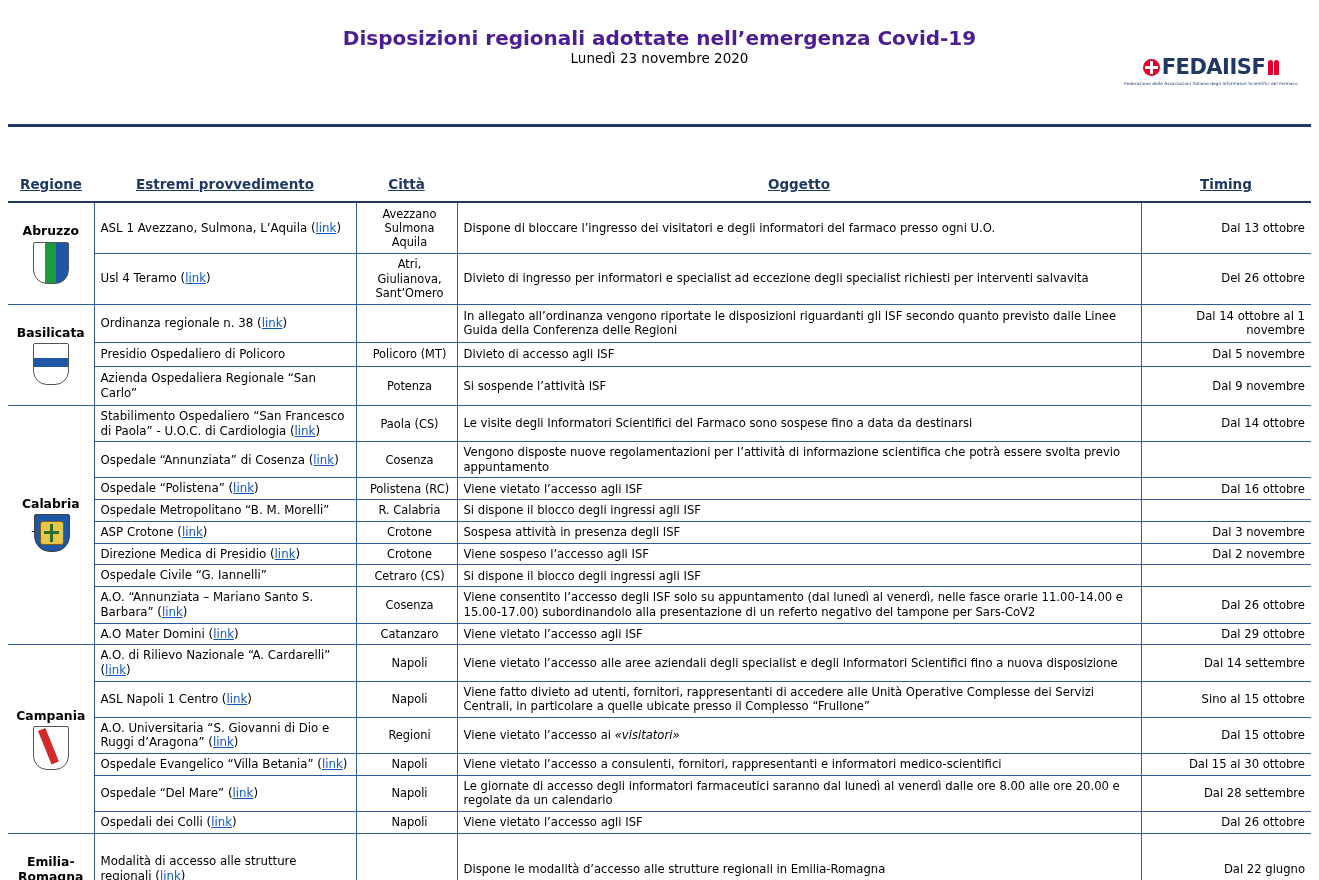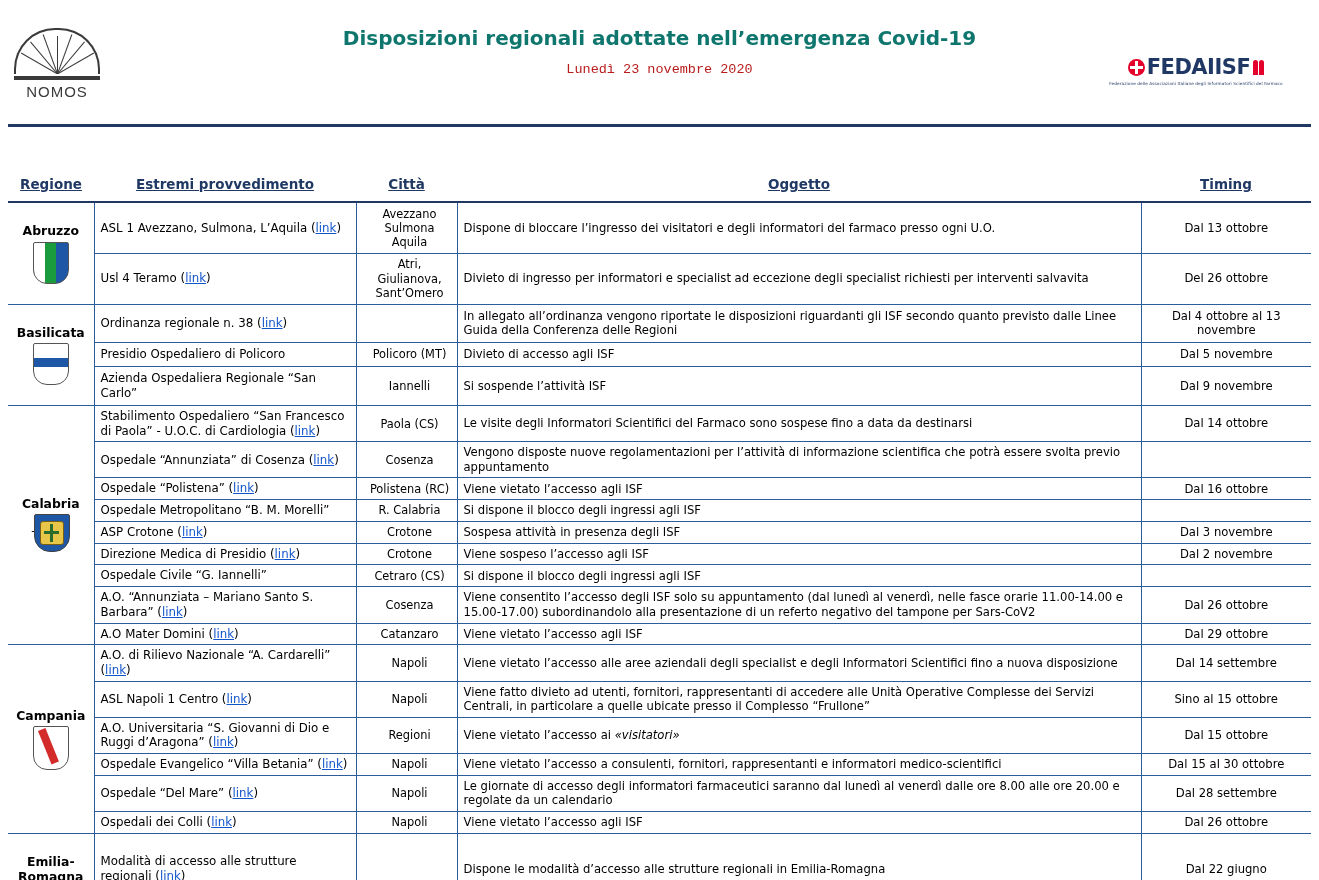--- a/index.html
+++ b/index.html
@@ -33,27 +33,27 @@
     font-size:15px;letter-spacing:1px;color:#3a3a3a;margin-top:3px;text-align:center;width:86px;
     font-family:"Liberation Sans",sans-serif;
   }
 
   .title-wrap{position:absolute;left:0;top:22px;width:1319px;text-align:center;}
   .title-main{
     font-size:25px;font-weight:bold;color:#1f3864;text-decoration:underline;
     line-height:1.15;letter-spacing:0.2px;
   }
   .title-sub{
-    font-size:20px;font-weight:bold;color:#0f766e;margin-top:4px;line-height:1.2;
+    font-size:20px;font-weight:bold;color:#4c1d95;margin-top:4px;line-height:1.2;
   }
   .title-date{
-    font-size:13.5px;color:#b91c1c;margin-top:12px;font-family:Liberation Mono, monospace;
-  }
-
-  .logo-fedaiisf{position:absolute;right:33px;top:55px;width:180px;text-align:center;}
+    font-size:13.5px;color:#000000;margin-top:0;
+  }
+
+  .logo-fedaiisf{position:absolute;right:18px;top:55px;width:180px;text-align:center;}
   .fed-row{display:flex;align-items:center;justify-content:center;gap:2px;}
   .fed-mark{
     width:17px;height:17px;border-radius:50%;background:#e4002b;position:relative;display:inline-block;
   }
   .fed-mark:before{content:"";position:absolute;left:7px;top:2px;width:3px;height:13px;background:#fff;}
   .fed-mark:after{content:"";position:absolute;left:2px;top:7px;width:13px;height:3px;background:#fff;}
   .fed-text{font-size:21px;font-weight:bold;color:#1f3864;letter-spacing:-0.5px;}
   .fed-people{display:inline-flex;gap:1px;margin-left:1px;}
   .fed-people i{display:block;width:5px;height:15px;background:#e4002b;border-radius:3px 3px 0 0;}
   .fed-caption{
@@ -90,21 +90,21 @@
   }
   td.reg{
     border-left:none;
     text-align:center;
     font-weight:bold;
     font-size:12.4px;
     padding:20px 2px;
   }
   td.tim{
     border-right:none;
-    text-align:center;
+    text-align:right;
     font-size:11.6px;
   }
   td.cit{text-align:center;font-size:11.4px;padding-left:12px;}
   td.est{font-size:11.8px;}
   tr.rowline > td{border-bottom:1px solid #2e5c9a;}
   tr.regend > td{border-bottom:1.6px solid #2e5c9a;}
   .lnk{color:#1155cc;text-decoration:underline;cursor:pointer;}
   .ital{font-style:italic;}
 
   
@@ -157,32 +157,20 @@
     transform:rotate(-22deg);transform-origin:top left;
   }
 </style>
 </head>
 <body>
 
 <div class="page">
 
   <div class="header">
 
-    <div class="logo-nomos">
-      <div class="fan">
-        <span class="r" style="transform:rotate(-60deg)"></span>
-        <span class="r" style="transform:rotate(-40deg)"></span>
-        <span class="r" style="transform:rotate(-20deg)"></span>
-        <span class="r" style="transform:rotate(20deg)"></span>
-        <span class="r" style="transform:rotate(40deg)"></span>
-        <span class="r" style="transform:rotate(60deg)"></span>
-      </div>
-      <div class="base"></div>
-      <div class="word">NOMOS</div>
-    </div>
 
     <div class="title-wrap">
       <div class="title-sub">Disposizioni regionali adottate nell’emergenza Covid-19</div>
       <div class="title-date">Lunedì 23 novembre 2020</div>
     </div>
 
     <div class="logo-fedaiisf">
       <div class="fed-row">
         <span class="fed-mark"></span>
         <span class="fed-text">FEDAIISF</span>
@@ -233,31 +221,31 @@
             <td class="tim">Del 26 ottobre</td>
           </tr>
           <tr class="rowline">
             <td class="reg" rowspan="3">
               <div>Basilicata</div>
               <div class="emb emb-basilicata"></div>
             </td>
             <td class="est">Ordinanza regionale n. 38 (<span class="lnk">link</span>)</td>
             <td class="cit"></td>
             <td>In allegato all’ordinanza vengono riportate le disposizioni riguardanti gli ISF secondo quanto previsto dalle Linee Guida della Conferenza delle Regioni</td>
-            <td class="tim">Dal 4 ottobre al 13 novembre</td>
+            <td class="tim">Dal 14 ottobre al 1 novembre</td>
           </tr>
           <tr class="rowline">
             <td class="est">Presidio Ospedaliero di Policoro</td>
             <td class="cit">Policoro (MT)</td>
             <td>Divieto di accesso agli ISF</td>
             <td class="tim">Dal 5 novembre</td>
           </tr>
           <tr class="regend">
             <td class="est">Azienda Ospedaliera Regionale “San Carlo”</td>
-            <td class="cit">Iannelli</td>
+            <td class="cit">Potenza</td>
             <td>Si sospende l’attività ISF</td>
             <td class="tim">Dal 9 novembre</td>
           </tr>
           <tr class="rowline">
             <td class="reg" rowspan="9">
               <div>Calabria</div>
               <div class="emb emb-calabria">
                 <span class="cross-l">✛</span>
                 <span class="cross-r">✛</span>
                 <div class="shield">

